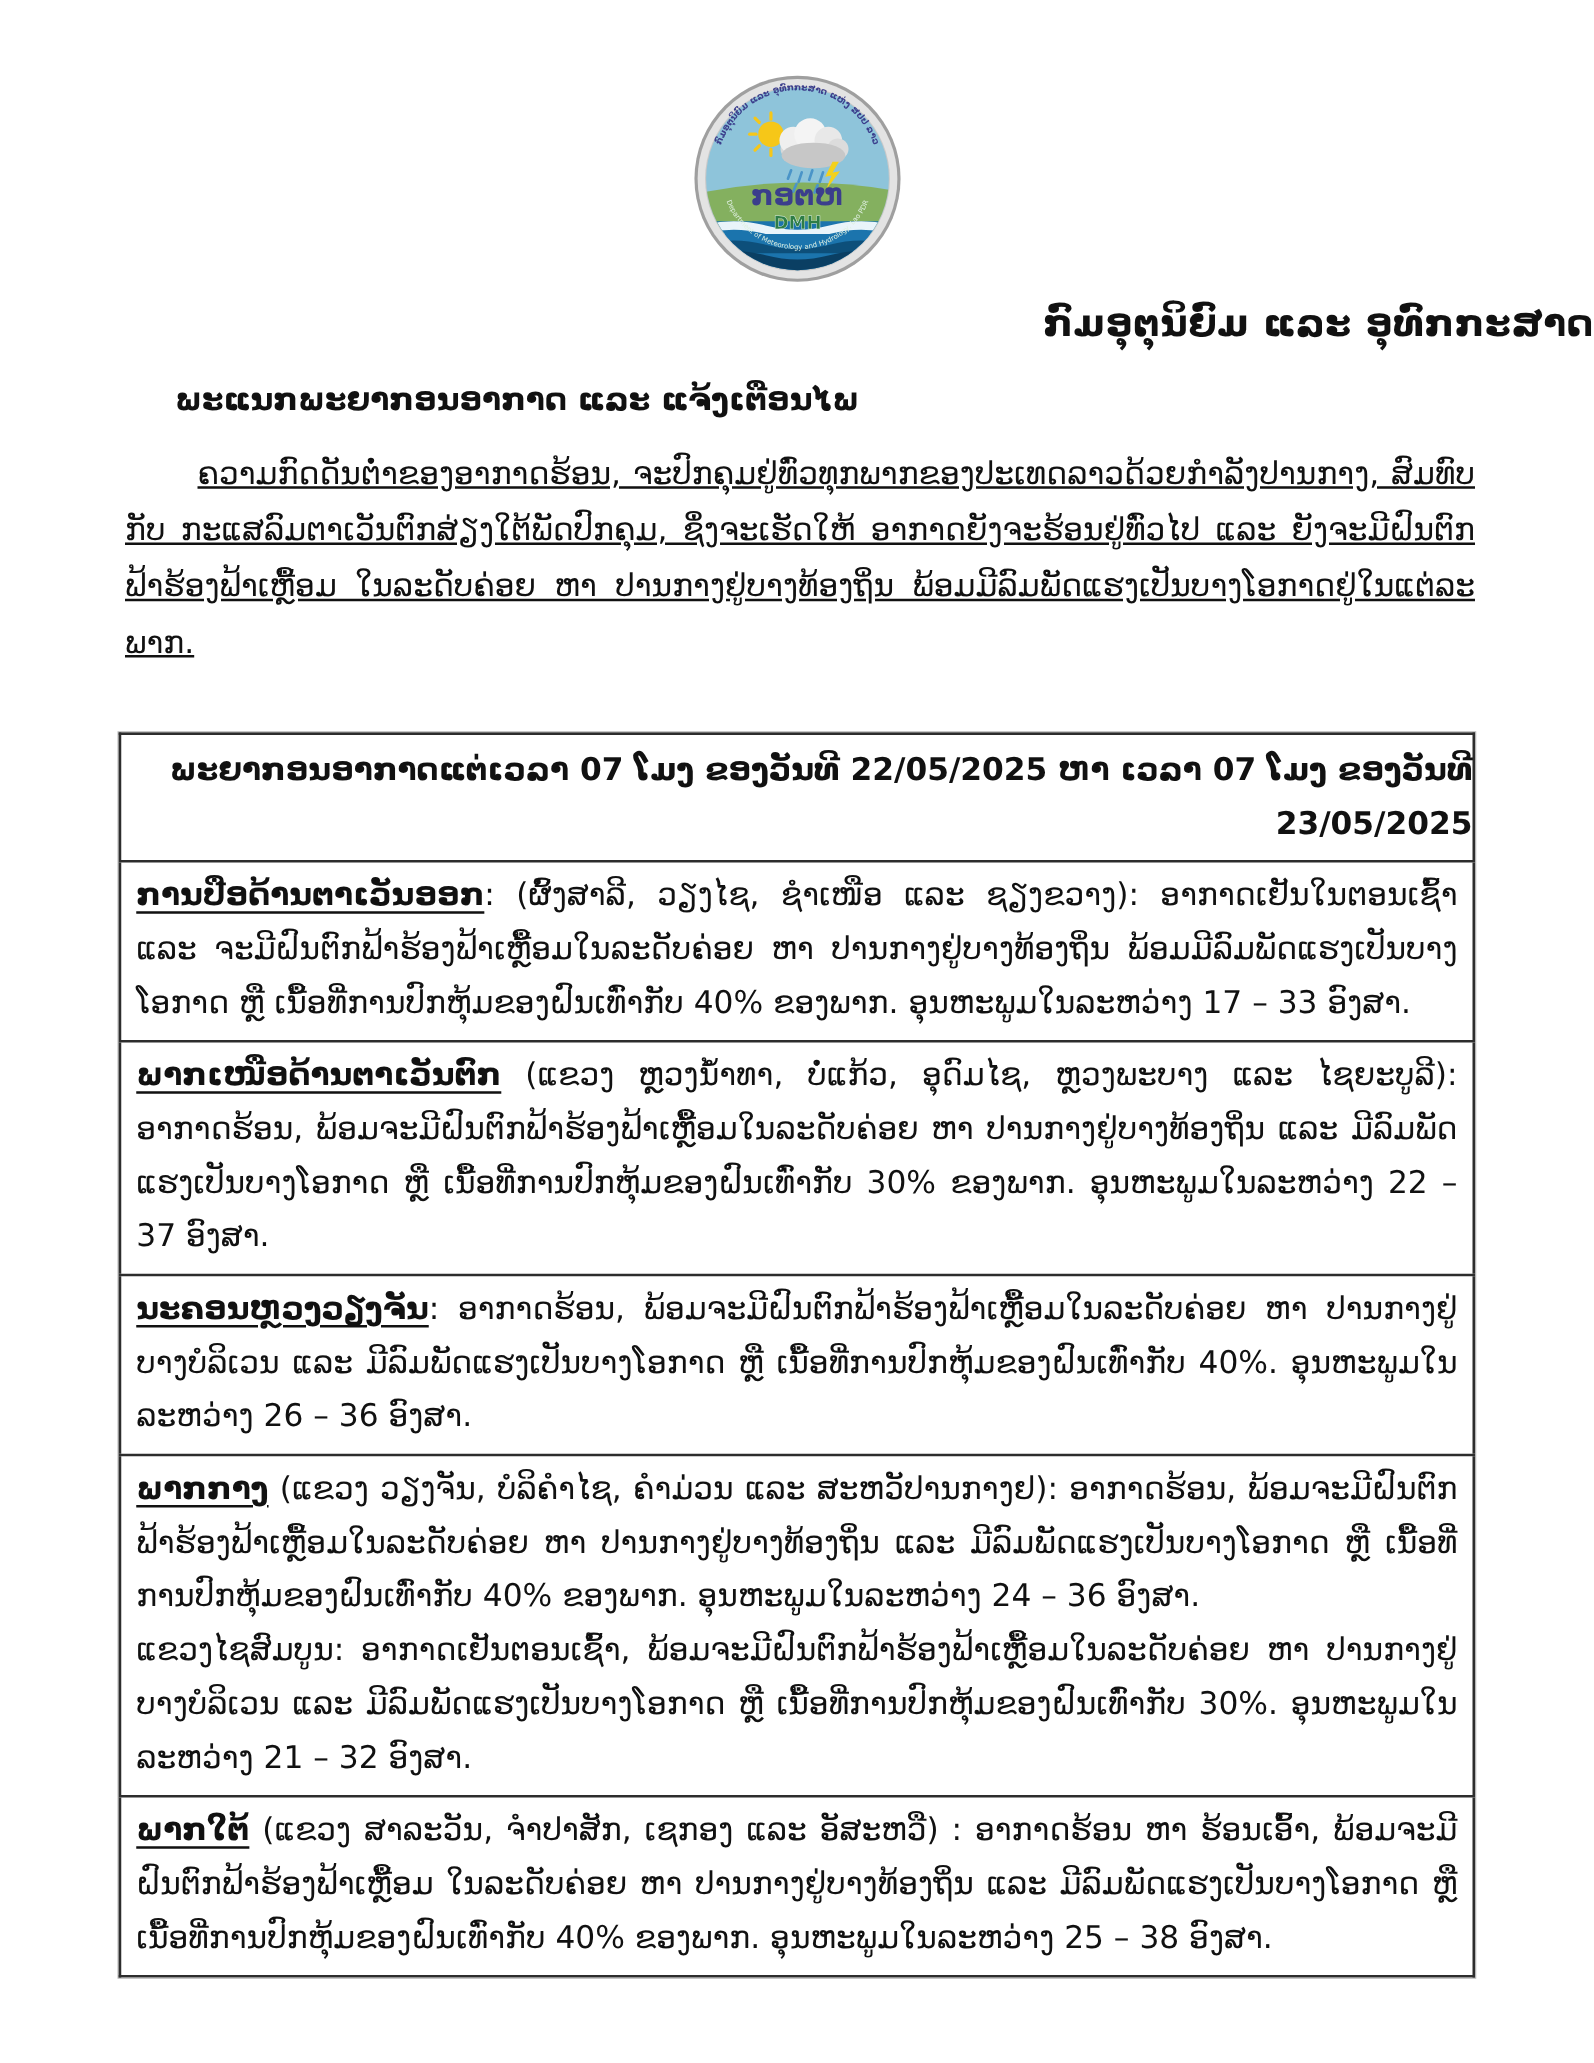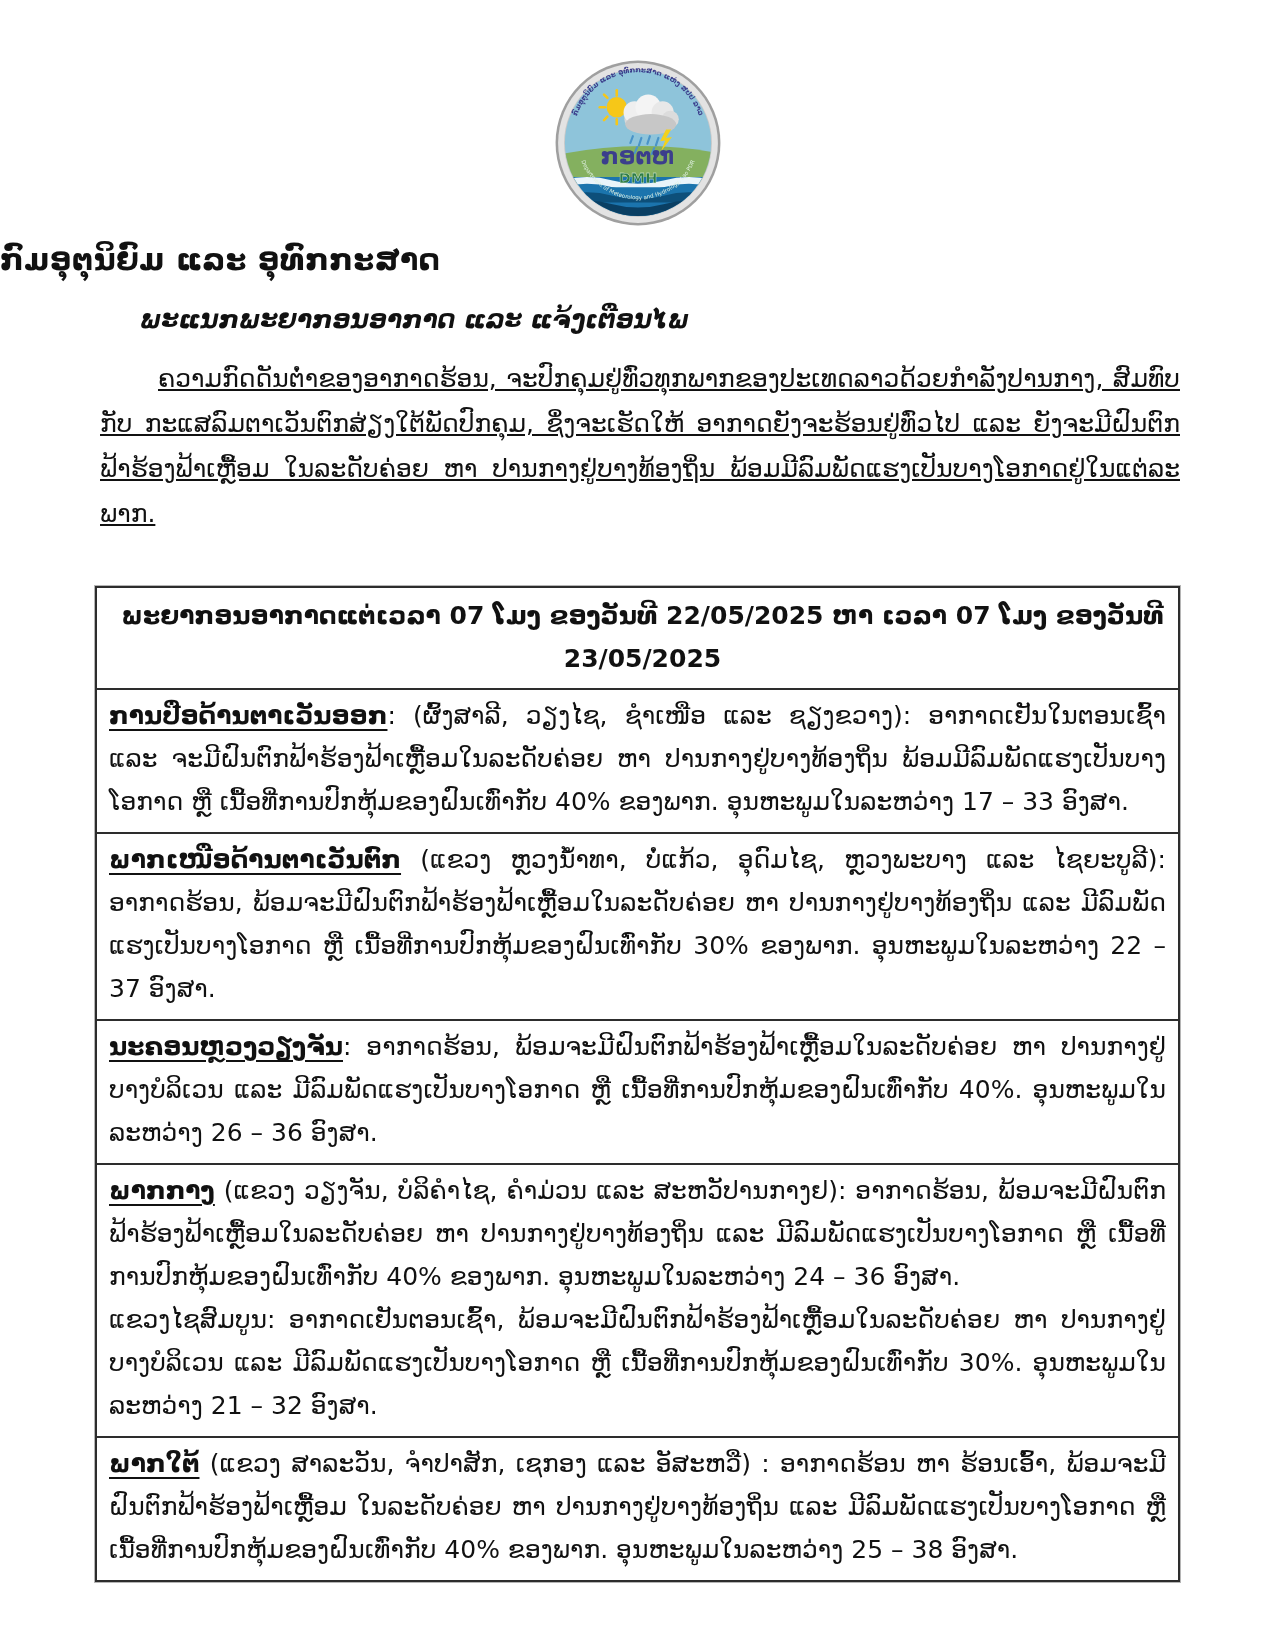--- a/index.html
+++ b/index.html
@@ -13,30 +13,29 @@
     color:#111;
     overflow:hidden;
   }
   .logo-wrap{
     width:170px;height:170px;
     margin:58px auto 0 auto;
   }
   .logo-wrap svg{display:block;width:170px;height:170px;}
   .doc-title{
     margin-top:14px;
-    text-align:left;
+    text-align:right;
     font-size:30px;
     font-weight:bold;
     letter-spacing:0.5px;
   }
   .doc-subtitle{
     margin:28px 0 0 140px;
     font-size:25px;
     font-weight:bold;
-    font-style:italic;
   }
   .doc-heading{
     margin-top:46px;
     text-align:center;
     font-size:27px;
     font-weight:bold;
   }
   .doc-heading .u{
     text-decoration:underline;
     text-decoration-thickness:2.5px;
@@ -60,21 +59,21 @@
   table.forecast td{
     border-top:2px solid #2d2d2d;
     padding:4px 12px 9px 12px;
     font-size:25px;
     line-height:43px;
     text-align:justify;
     vertical-align:top;
   }
   table.forecast thead td{
     border-top:none;
-    text-align:center;
+    text-align:right;
     font-weight:bold;
     padding:6px 0 8px 10px;
   }
   .cell-para{margin:0;}
   .seg-label-u{
     font-weight:bold;
     text-decoration:underline;
     text-decoration-thickness:2px;
     text-underline-offset:5px;
   }

